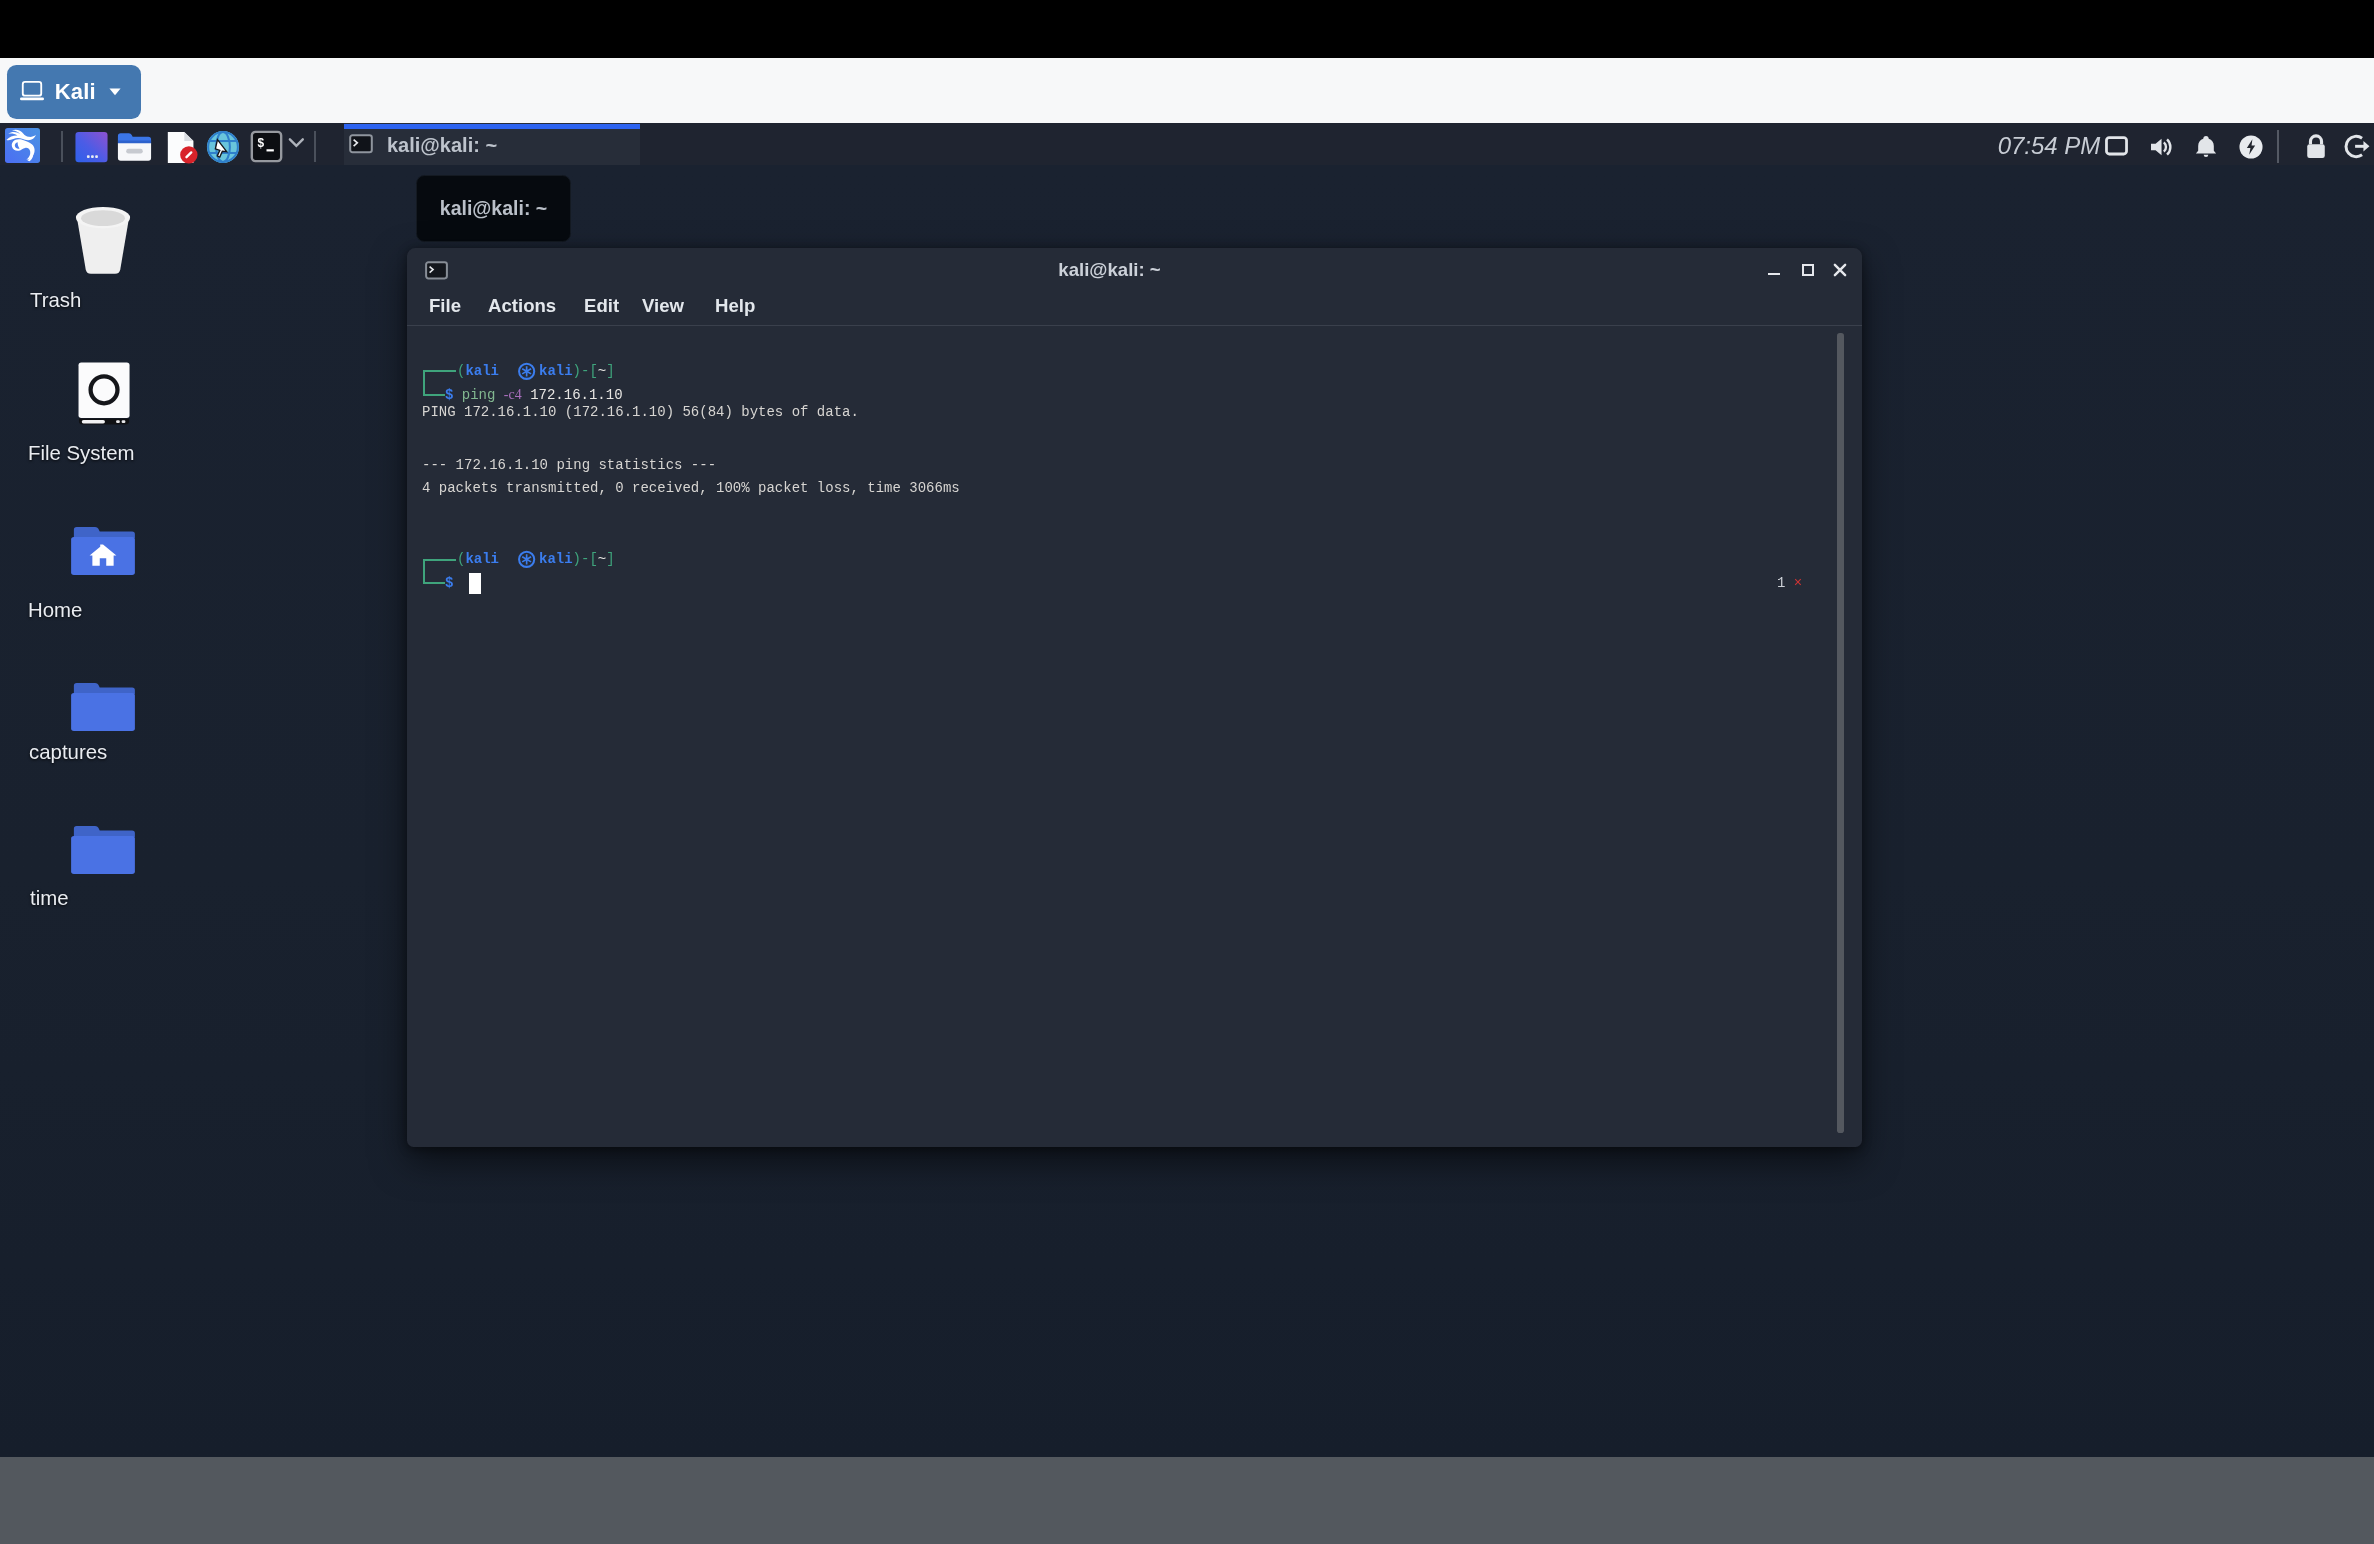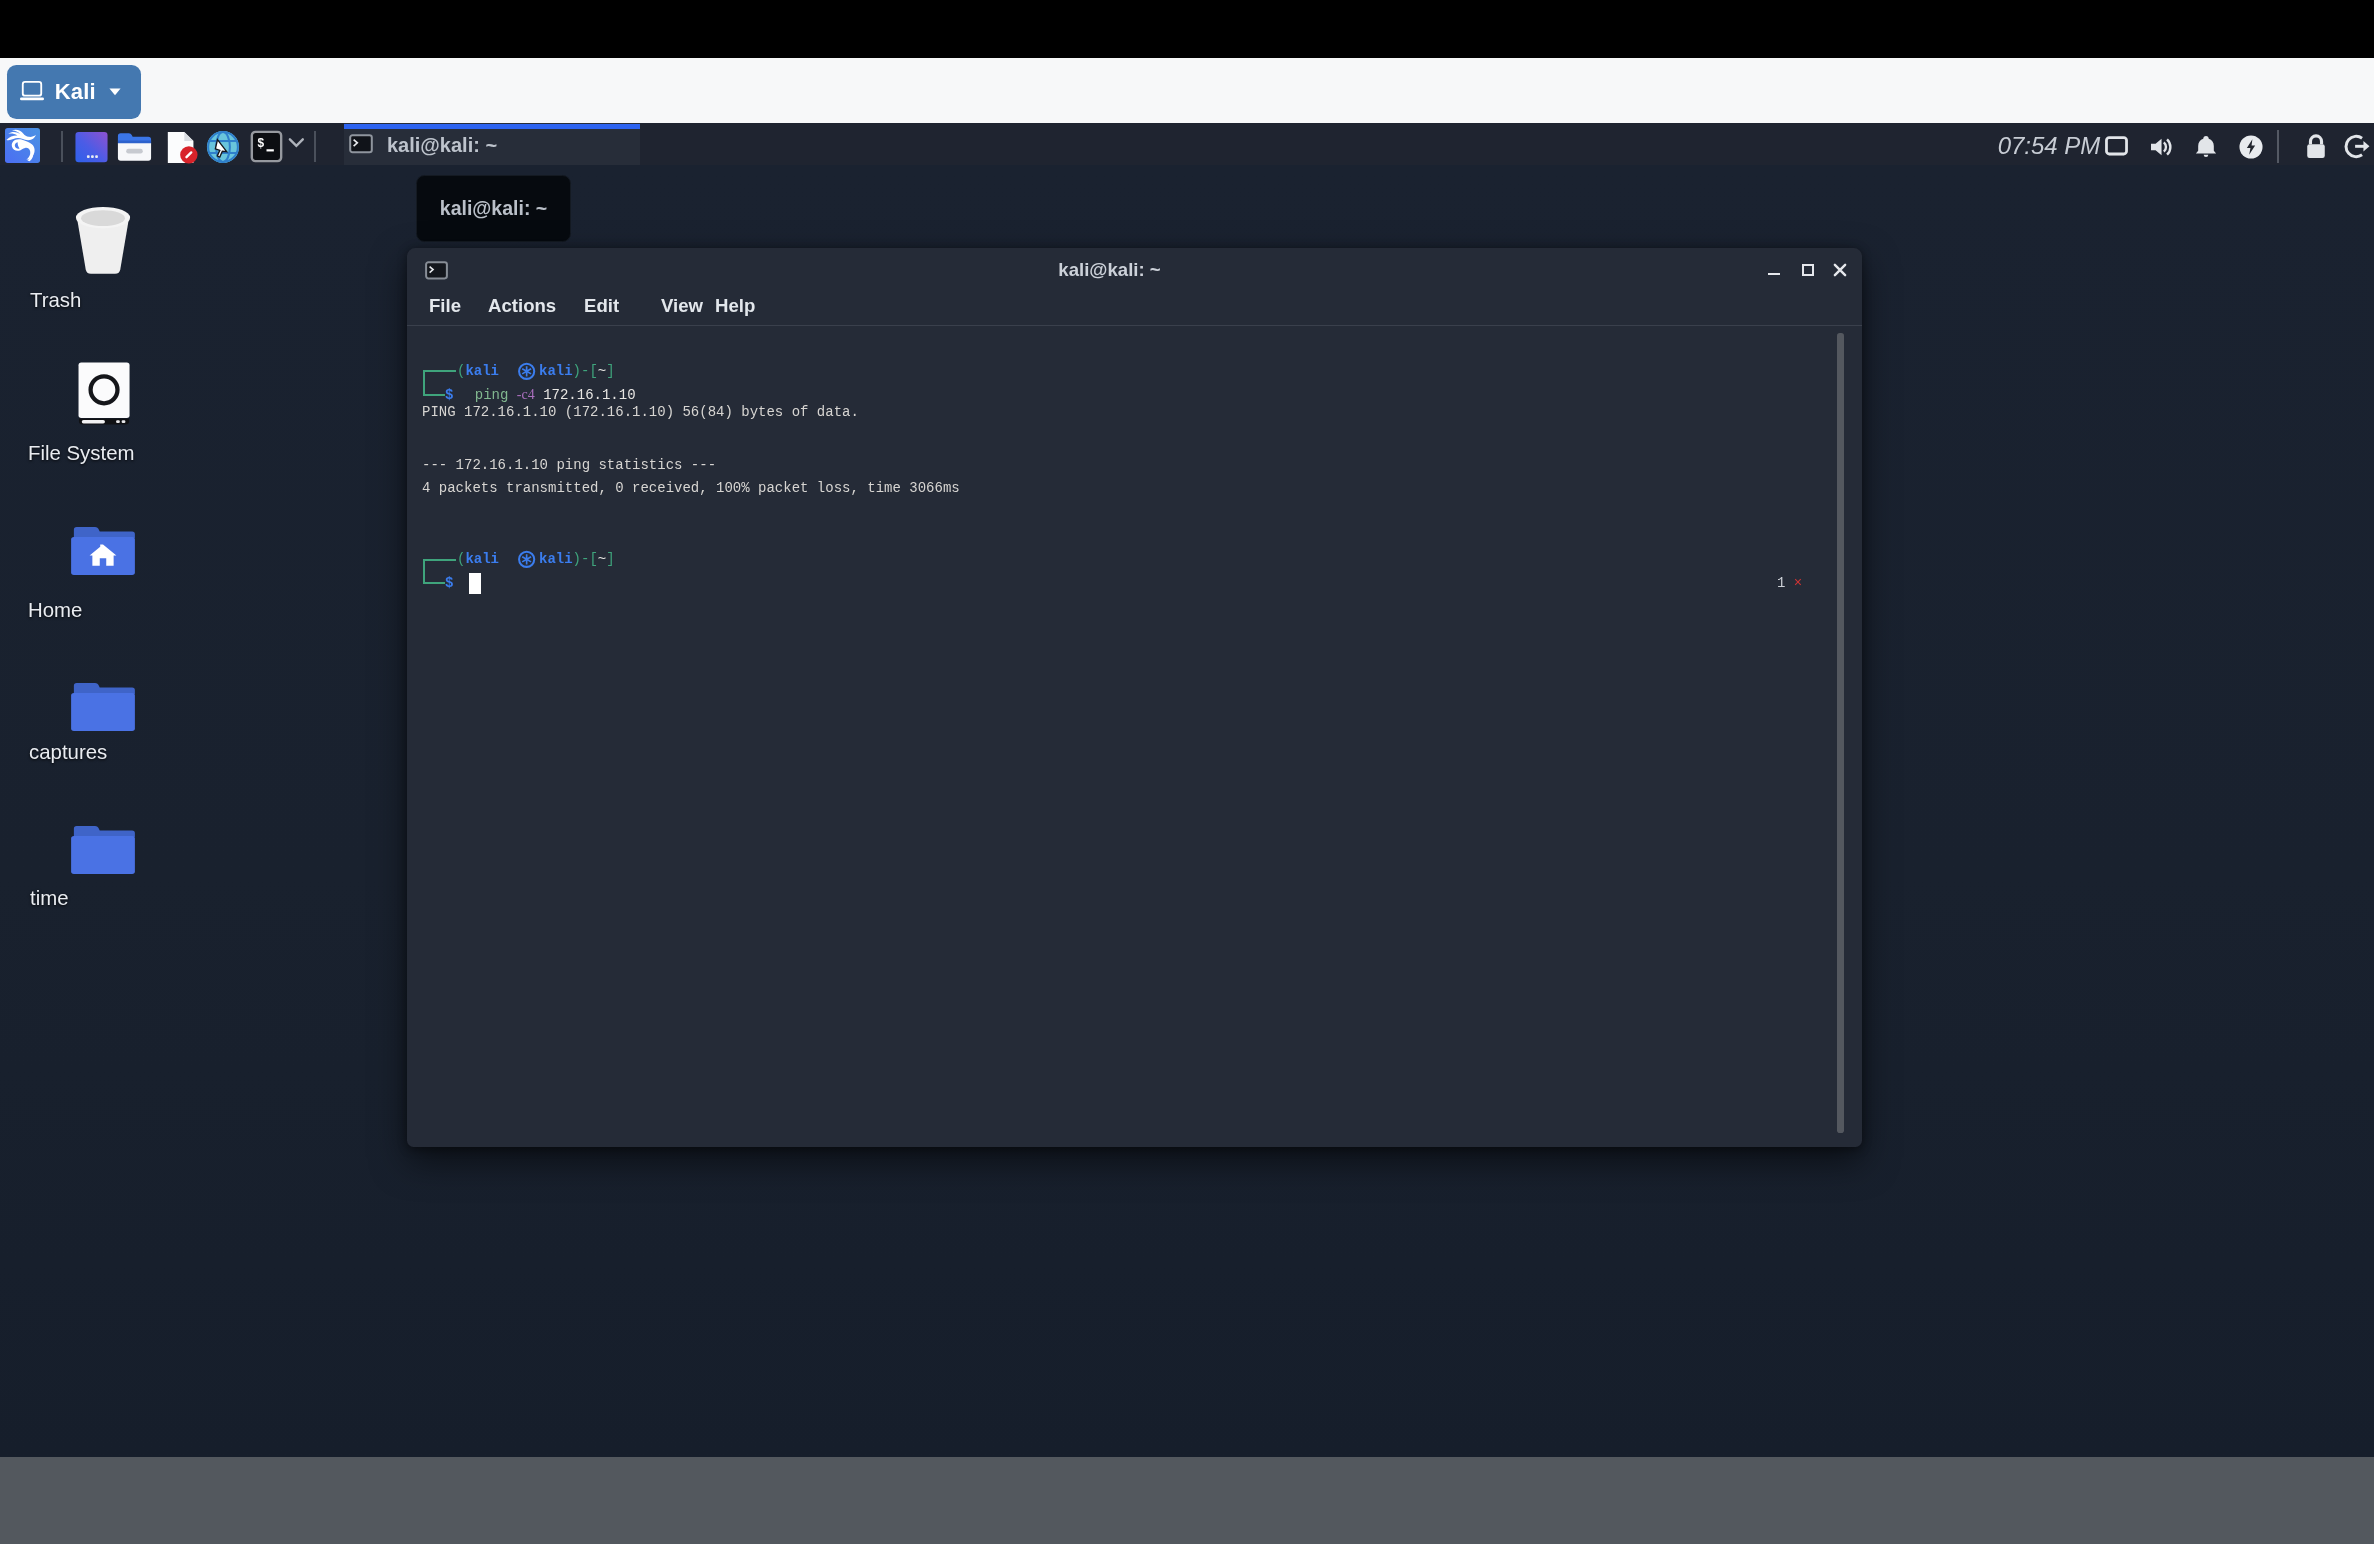--- a/index.html
+++ b/index.html
@@ -26,21 +26,21 @@
   #tooltip { left:416px; top:175px; width:155px; height:67px; background:rgba(6,9,14,0.97); border:0.9px solid #141a22; border-radius:8.3px; color:#bac0c9; font-size:19.5px; font-weight:600; display:flex; align-items:center; justify-content:center; }
   
   #win { left:407px; top:248px; width:1455px; height:899px; background:#252b37; border-radius:8.3px 8.3px 6.5px 6.5px; box-shadow:0 14px 35px rgba(0,0,0,0.55), 0 1.9px 9.3px rgba(0,0,0,0.4); }
   #title { position:absolute; top:11px; width:371px; text-align:center; color:#ccd1d9; font-size:18.6px; font-weight:bold; }
   .menu { position:absolute; top:47px; color:#e3e7ec; font-size:18.6px; font-weight:600; }
   #menusep { position:absolute; left:0; top:77px; width:1455px; height:0.9px; background:#3a404c; }
   
   .trow { position:absolute; font-family:"Liberation Mono", monospace; font-size:14px; line-height:23.6px; white-space:pre; color:#d7d5d2; }
   .tg { color:#3fa47c; }  
   .tb { color:#3b7dee; font-weight:bold; } 
-  .tp { color:#82b890;margin-left:13px; } 
+  .tp { color:#82b890; } 
   .tm { color:#aa6fbe;font-family:Liberation Serif, serif; } 
   .tw { color:#e8e6e3; } 
   .fr { position:absolute; background:#3fa47c; }
   #cursor { position:absolute; background:#ffffff; width:11.7px; height:21.3px; }
   #scrollthumb { position:absolute; left:1430px; top:85px; width:6.5px; height:800px; background:#54585f; border-radius:2.8px; }
   
   #graybar { left:0; top:1457px; width:2375px; height:87px; background:#53585e; }
 </style>
 </head>
 <body>
@@ -216,21 +216,21 @@
 
   <div class="abs" style="left:1361px; top:25px; width:12px; height:2.4px; background:#e6e8ec"></div>
   <div class="abs" style="left:1395px; top:16px; width:12px; height:12px; border:2.2px solid #e6e8ec"></div>
   <svg class="abs" style="left:1426px; top:15px" width="14" height="14" viewBox="0 0 15 15">
     <path d="M2 2 L13 13 M13 2 L2 13" stroke="#e6e8ec" stroke-width="2.6" stroke-linecap="round"></path>
   </svg>
 
   <div class="menu" style="left:22px">File</div>
   <div class="menu" style="left:81px">Actions</div>
   <div class="menu" style="left:177px">Edit</div>
-  <div class="menu" style="left:254px">View</div>
+  <div class="menu" style="left:235px">View</div>
   <div class="menu" style="left:308px">Help</div>
   <div id="menusep"></div>
 
   <div class="fr" style="left:16px; top:122px; width:33px; height:1.9px"></div>
   <div class="fr" style="left:16px; top:122px; width:1.9px; height:25.4px"></div>
   <div class="fr" style="left:16px; top:146px; width:22px; height:1.9px"></div>
   <div class="trow" style="left:50px; top:112px"><span class="tg">(</span><span class="tb">kali</span></div>
   <svg class="abs" style="left:109px; top:114px" width="21.3" height="18.6" viewBox="0 0 23 20">
     <circle cx="11.5" cy="10" r="8.2" fill="none" stroke="#3b7dee" stroke-width="2.2"></circle>
     <path d="M11.5 4.5 L11.5 15.5 M6.7 7.2 L16.3 12.8 M16.3 7.2 L6.7 12.8" stroke="#3b7dee" stroke-width="1.8"></path>

